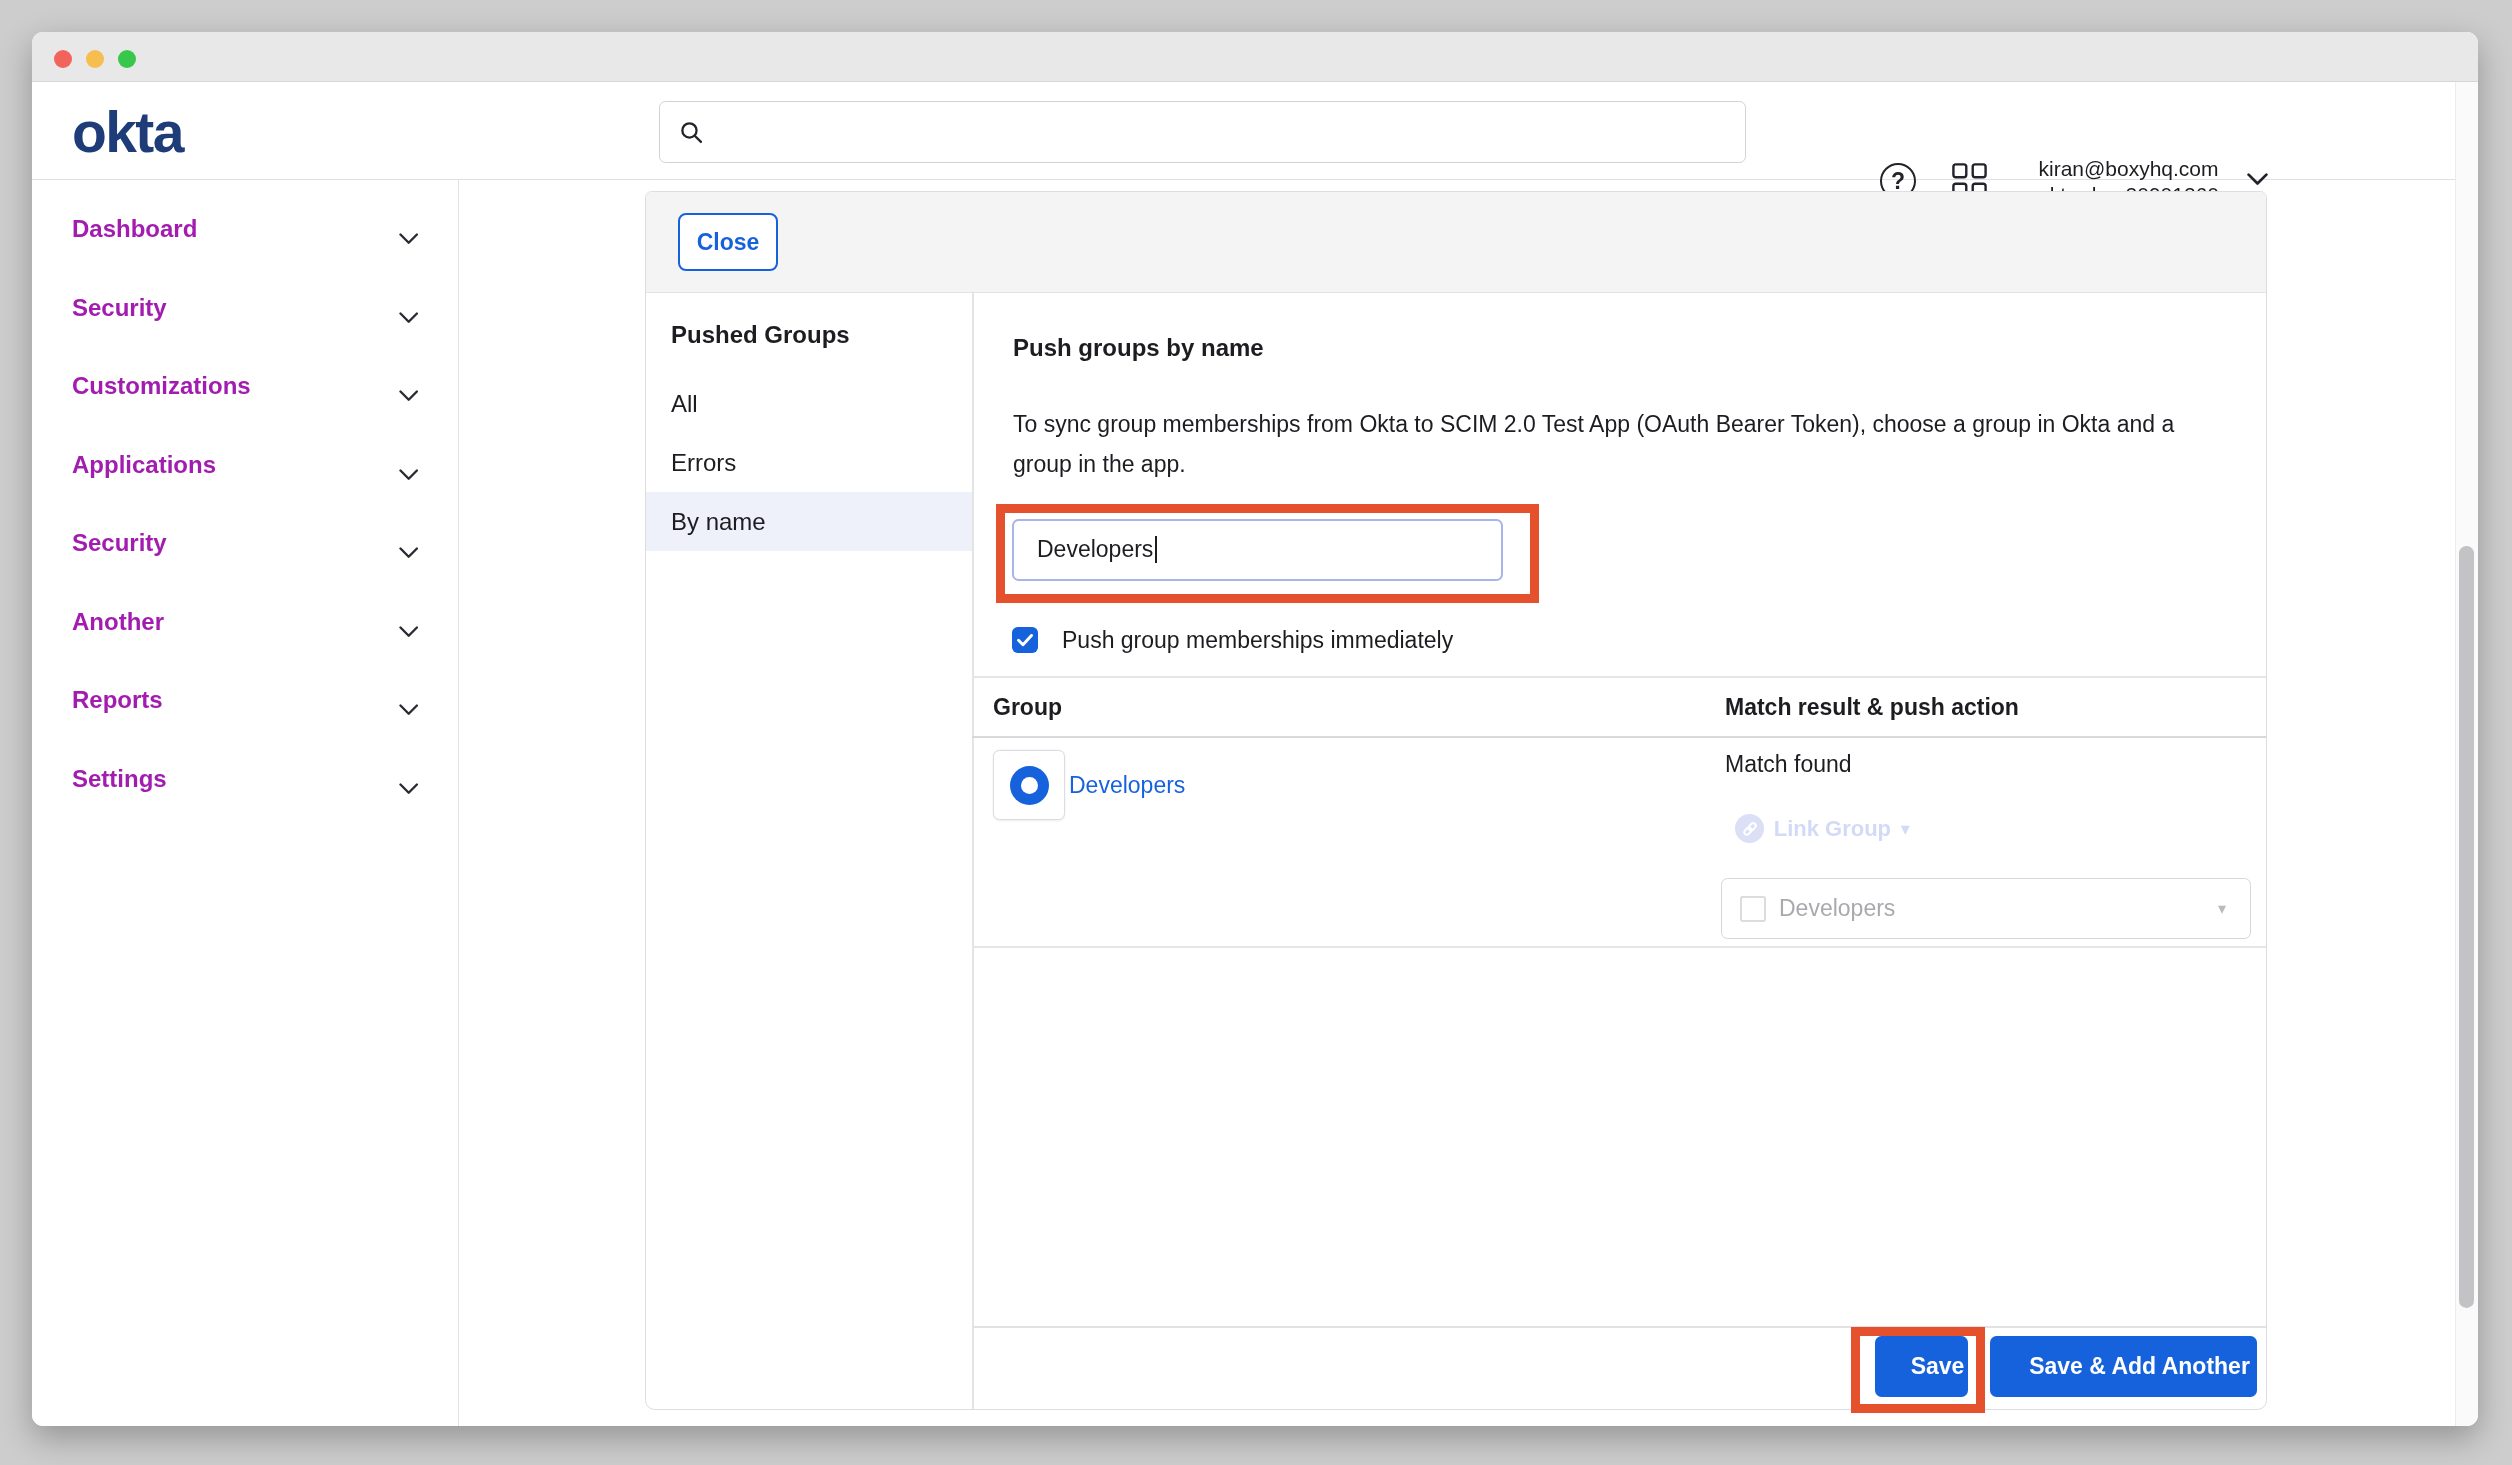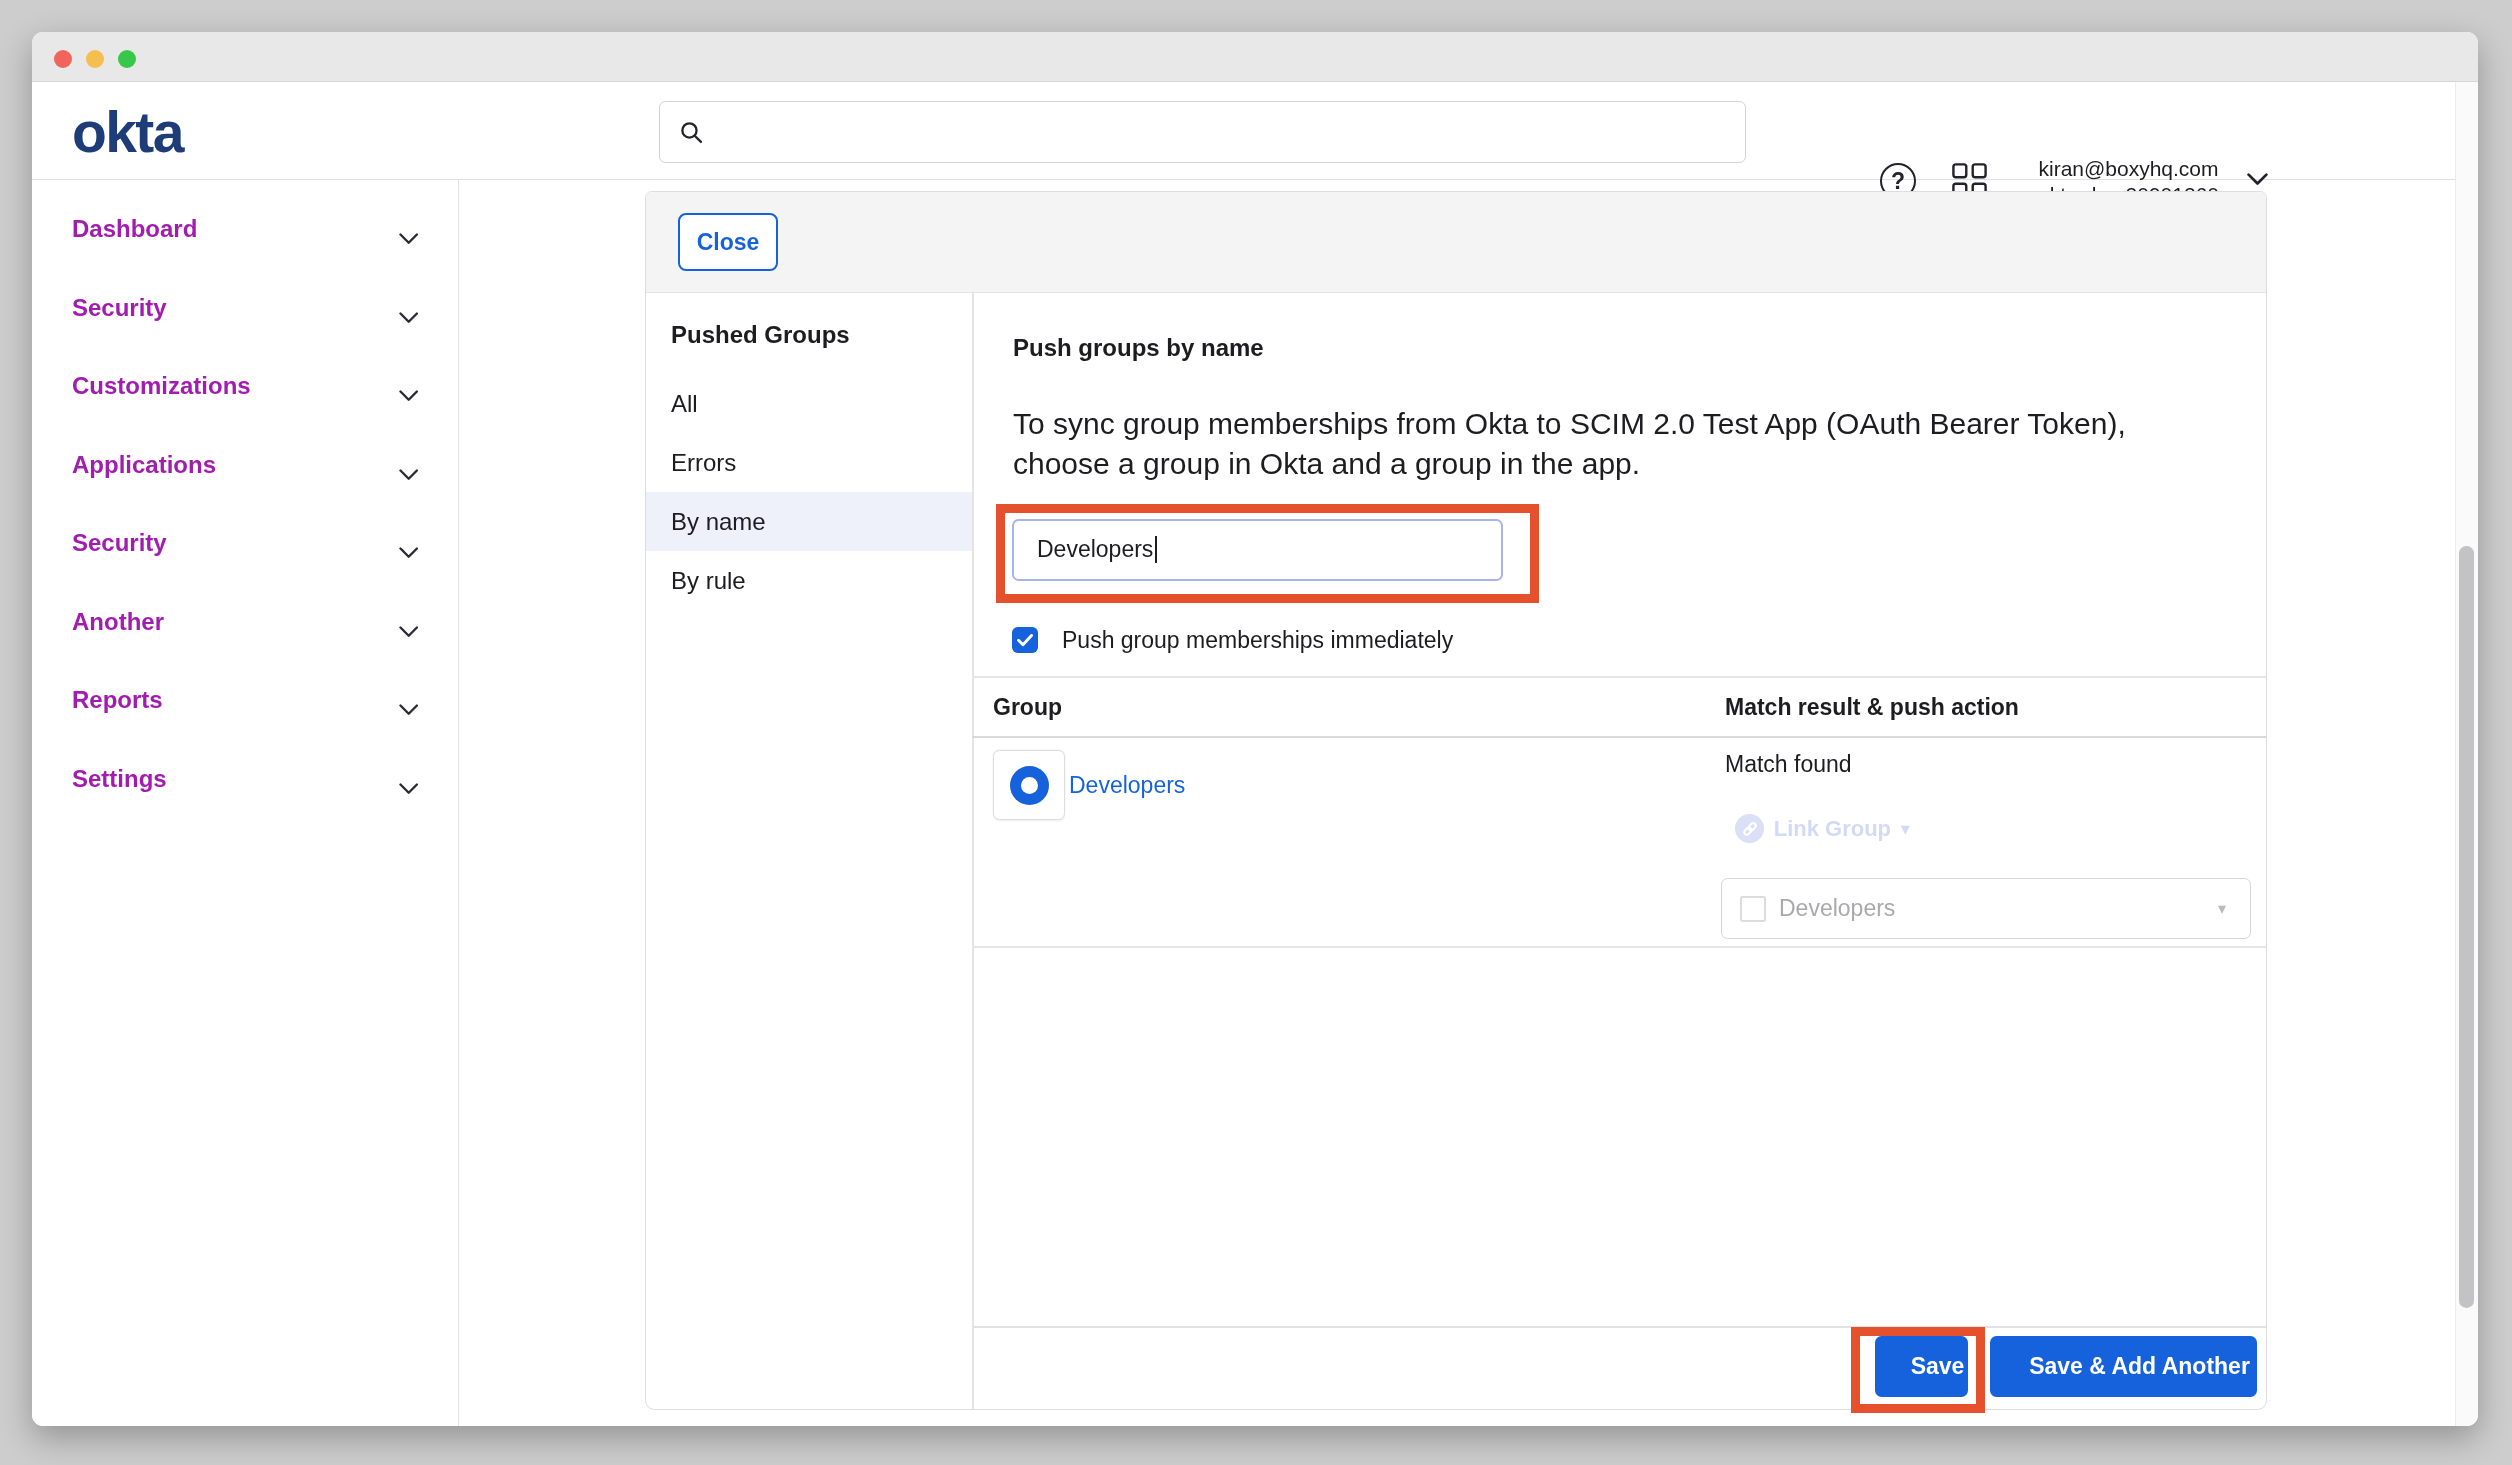--- a/index.html
+++ b/index.html
@@ -63,21 +63,21 @@
                color:#1662dd; font-size:23px; font-weight:700; cursor:pointer;
                font-family:"Liberation Sans", sans-serif; }
 
   .nav-border { position:absolute; left:326px; top:101px; bottom:0; width:1.6px; background:#e4e4e7; }
   .nav-title { position:absolute; left:25px; top:129px; font-size:24px; font-weight:700; }
   .nav-list { position:absolute; left:0; top:182px; width:326px; list-style:none; }
   .nav-list li { height:59px; line-height:59px; padding-left:25px; font-size:24px; color:#1d1d21; cursor:pointer; }
   .nav-list li.active { background:#eef1fa; }
 
   .content-title { position:absolute; left:367px; top:142px; font-size:24px; font-weight:700; }
-  .content-desc  { position:absolute; left:367px; top:212px; width:1214px; font-size:30px; line-height:40px; color:#1d1d21; }
+  .content-desc  { position:absolute; left:367px; top:212px; width:1214px; font-size:23px; line-height:40px; color:#1d1d21; }
 
   .annot { position:absolute; border:9px solid #e5512d; }
   .annot-input { left:350px; top:312px; width:543px; height:99px; }
   .annot-save  { left:1205px; top:1135px; width:134px; height:86px; }
 
   .group-input { position:absolute; left:366px; top:327px; width:491px; height:62px;
                  border:2.4px solid #a9b4e8; border-radius:6.5px; background:#fff;
                  font-size:23px; line-height:57px; padding-left:23px; color:#1d1d21; cursor:text; }
   .cursor-bar { display:inline-block; width:2.4px; height:27.5px; background:#1d1d21;
                 vertical-align:middle; margin-left:1.6px; position:relative; top:-1.6px; }
@@ -224,21 +224,20 @@
         <button class="close-btn">Close</button>
       </div>
 
       <div class="nav-border"></div>
 
       <div class="nav-title">Pushed Groups</div>
       <ul class="nav-list">
         <li>All</li>
         <li>Errors</li>
         <li class="active">By name</li>
-        <li>By rule</li>
       </ul>
 
       <h2 class="content-title">Push groups by name</h2>
       <p class="content-desc">To sync group memberships from Okta to SCIM 2.0 Test App (OAuth Bearer Token), choose a group in Okta and a group in the app.</p>
 
       <div class="annot annot-input"></div>
       <div class="group-input">
         <span>Developers</span><span class="cursor-bar"></span>
       </div>
 

